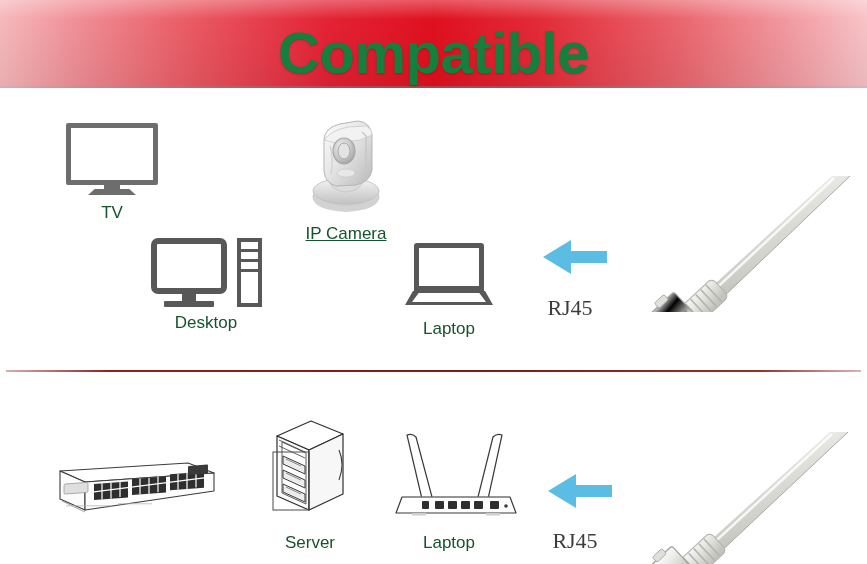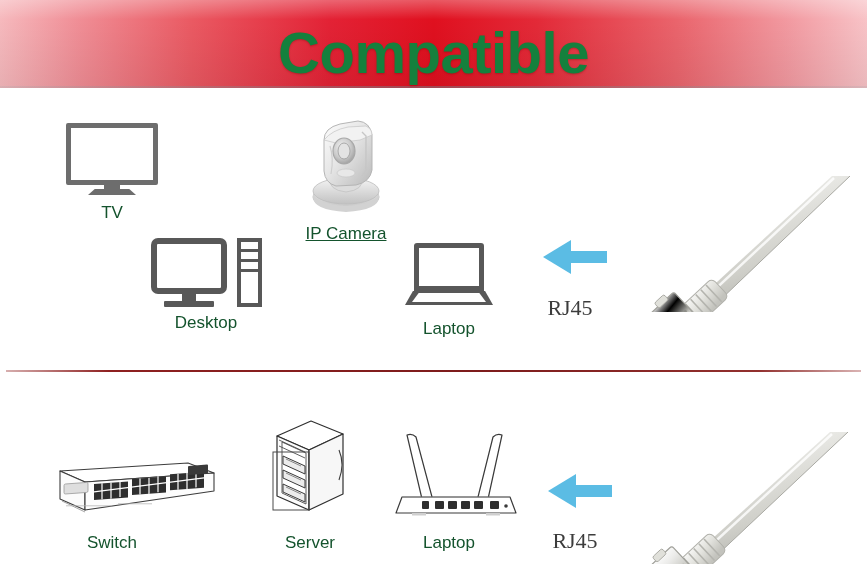--- a/index.html
+++ b/index.html
@@ -367,21 +367,20 @@
     <rect x="26" y="31" width="24" height="10" rx="1.5" fill="#dedede" stroke="#9a9a9a" stroke-width="0.8" transform="skewY(-4.2)"></rect>
 
     <rect x="150" y="22" width="20" height="9" rx="1" fill="#3a3a3a" transform="skewY(-4.2)"></rect>
 
     <line x1="24" y1="46" x2="47" y2="57" stroke="#9a9a9a" stroke-width="0.9"></line>
     <g fill="#b5b5b5" font-size="3">
       <rect x="28" y="50" width="46" height="1.4" opacity="0.55"></rect>
       <rect x="80" y="48" width="34" height="1.4" opacity="0.55"></rect>
     </g>
   </svg>
-  <div class="label" style="left:57px; top:533px; width:110px;">Switch</div>
 
   <svg class="svgart" style="left:265px; top:418px;" width="88" height="104" viewBox="0 0 88 104">
     <g fill="#ffffff" stroke="#2f2f2f" stroke-width="1.2" stroke-linejoin="round">
 
       <path d="M12 18 L46 3 L78 16 L44 32 Z"></path>
 
       <path d="M12 18 L44 32 L44 92 L12 78 Z" fill="#fcfcfc"></path>
 
       <path d="M44 32 L78 16 L78 76 L44 92 Z" fill="#f7f7f7"></path>
     </g>

